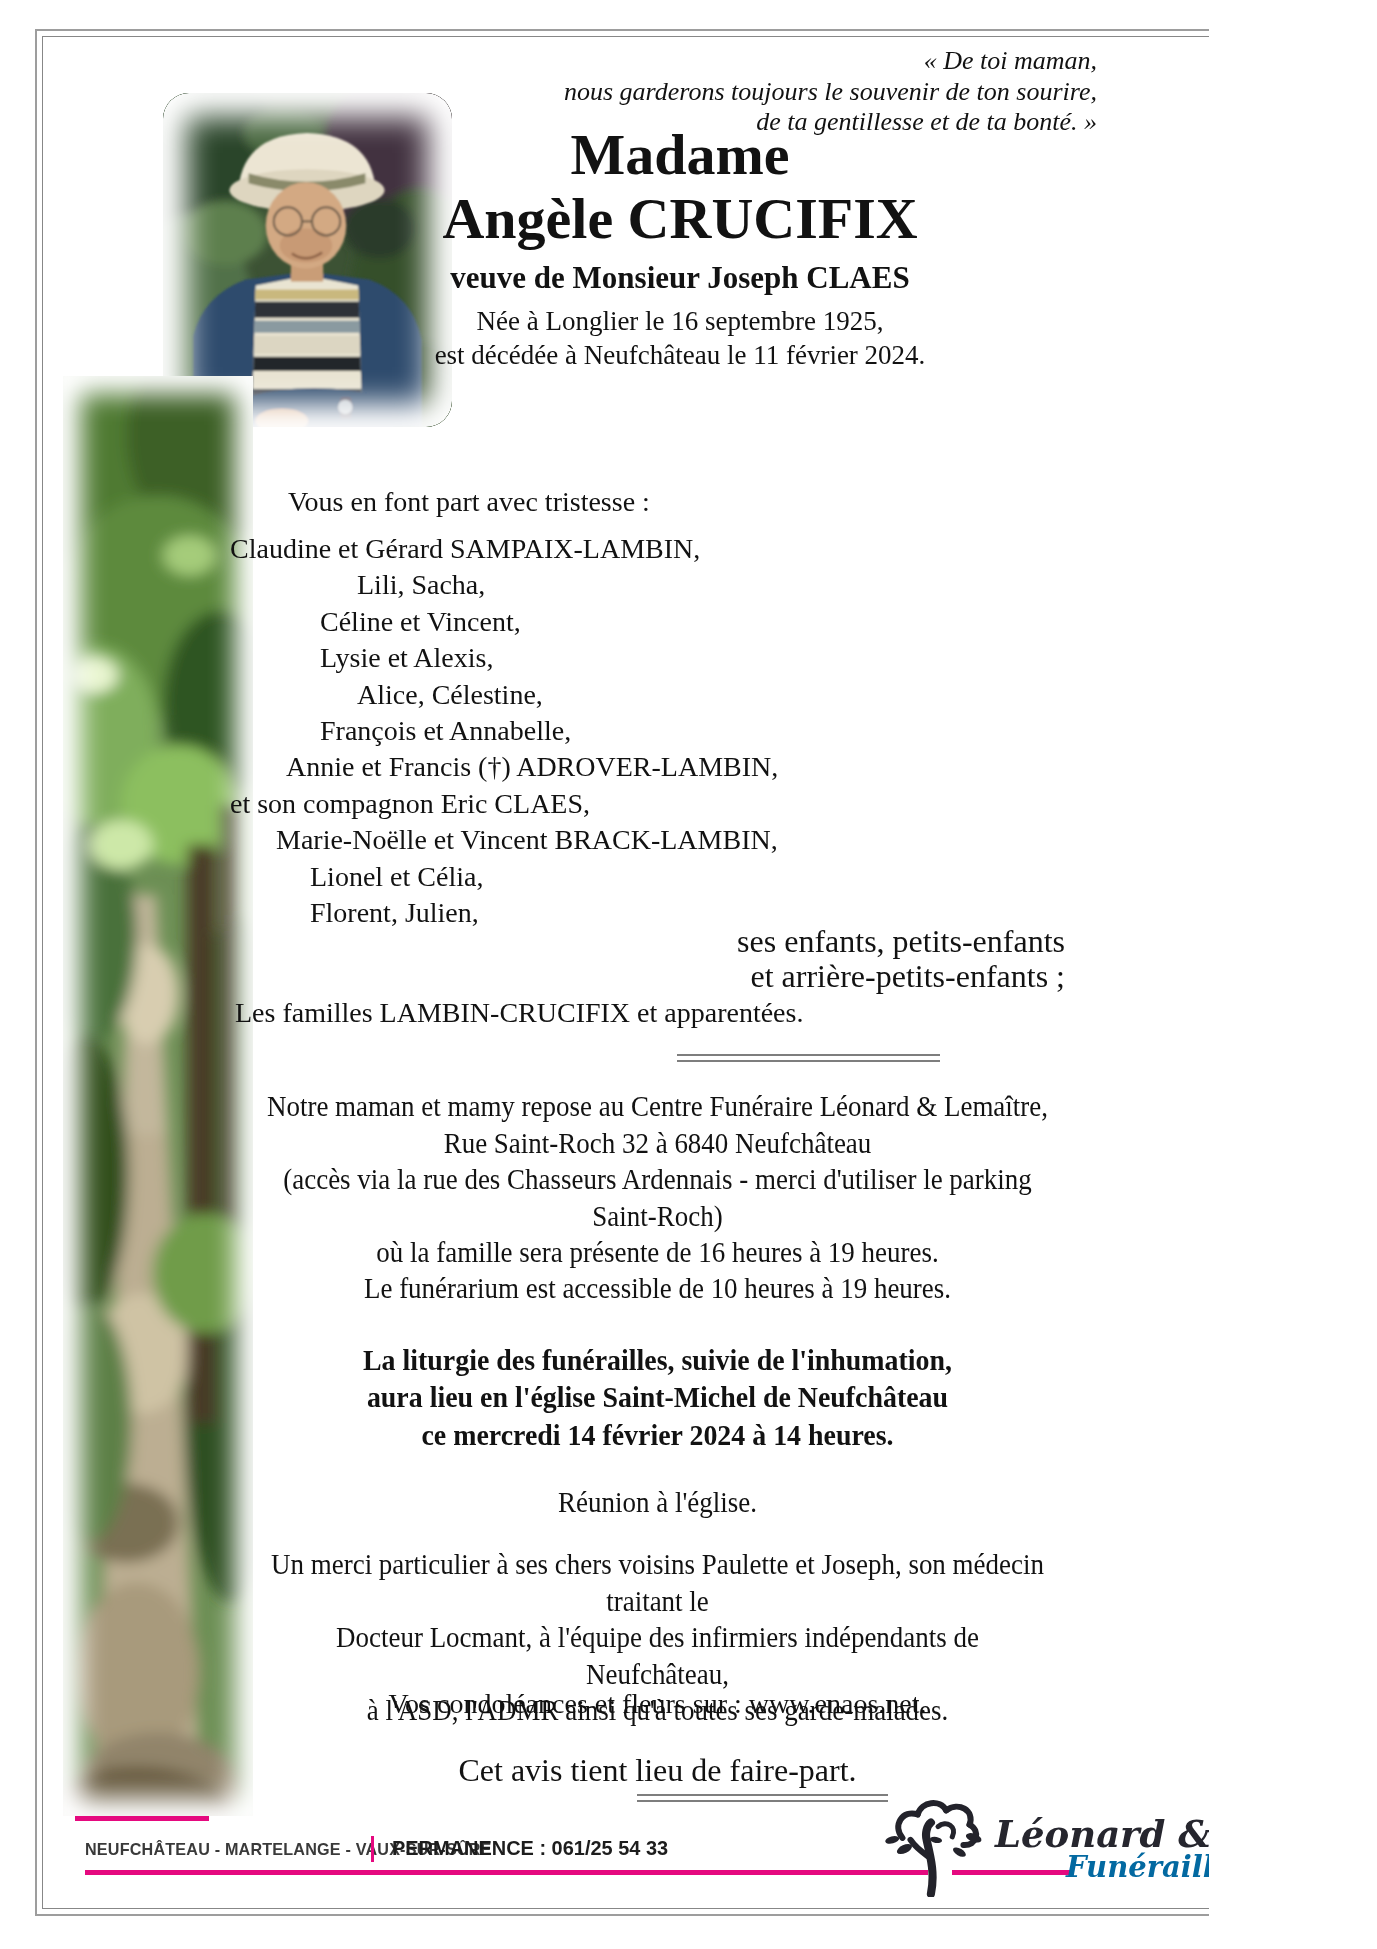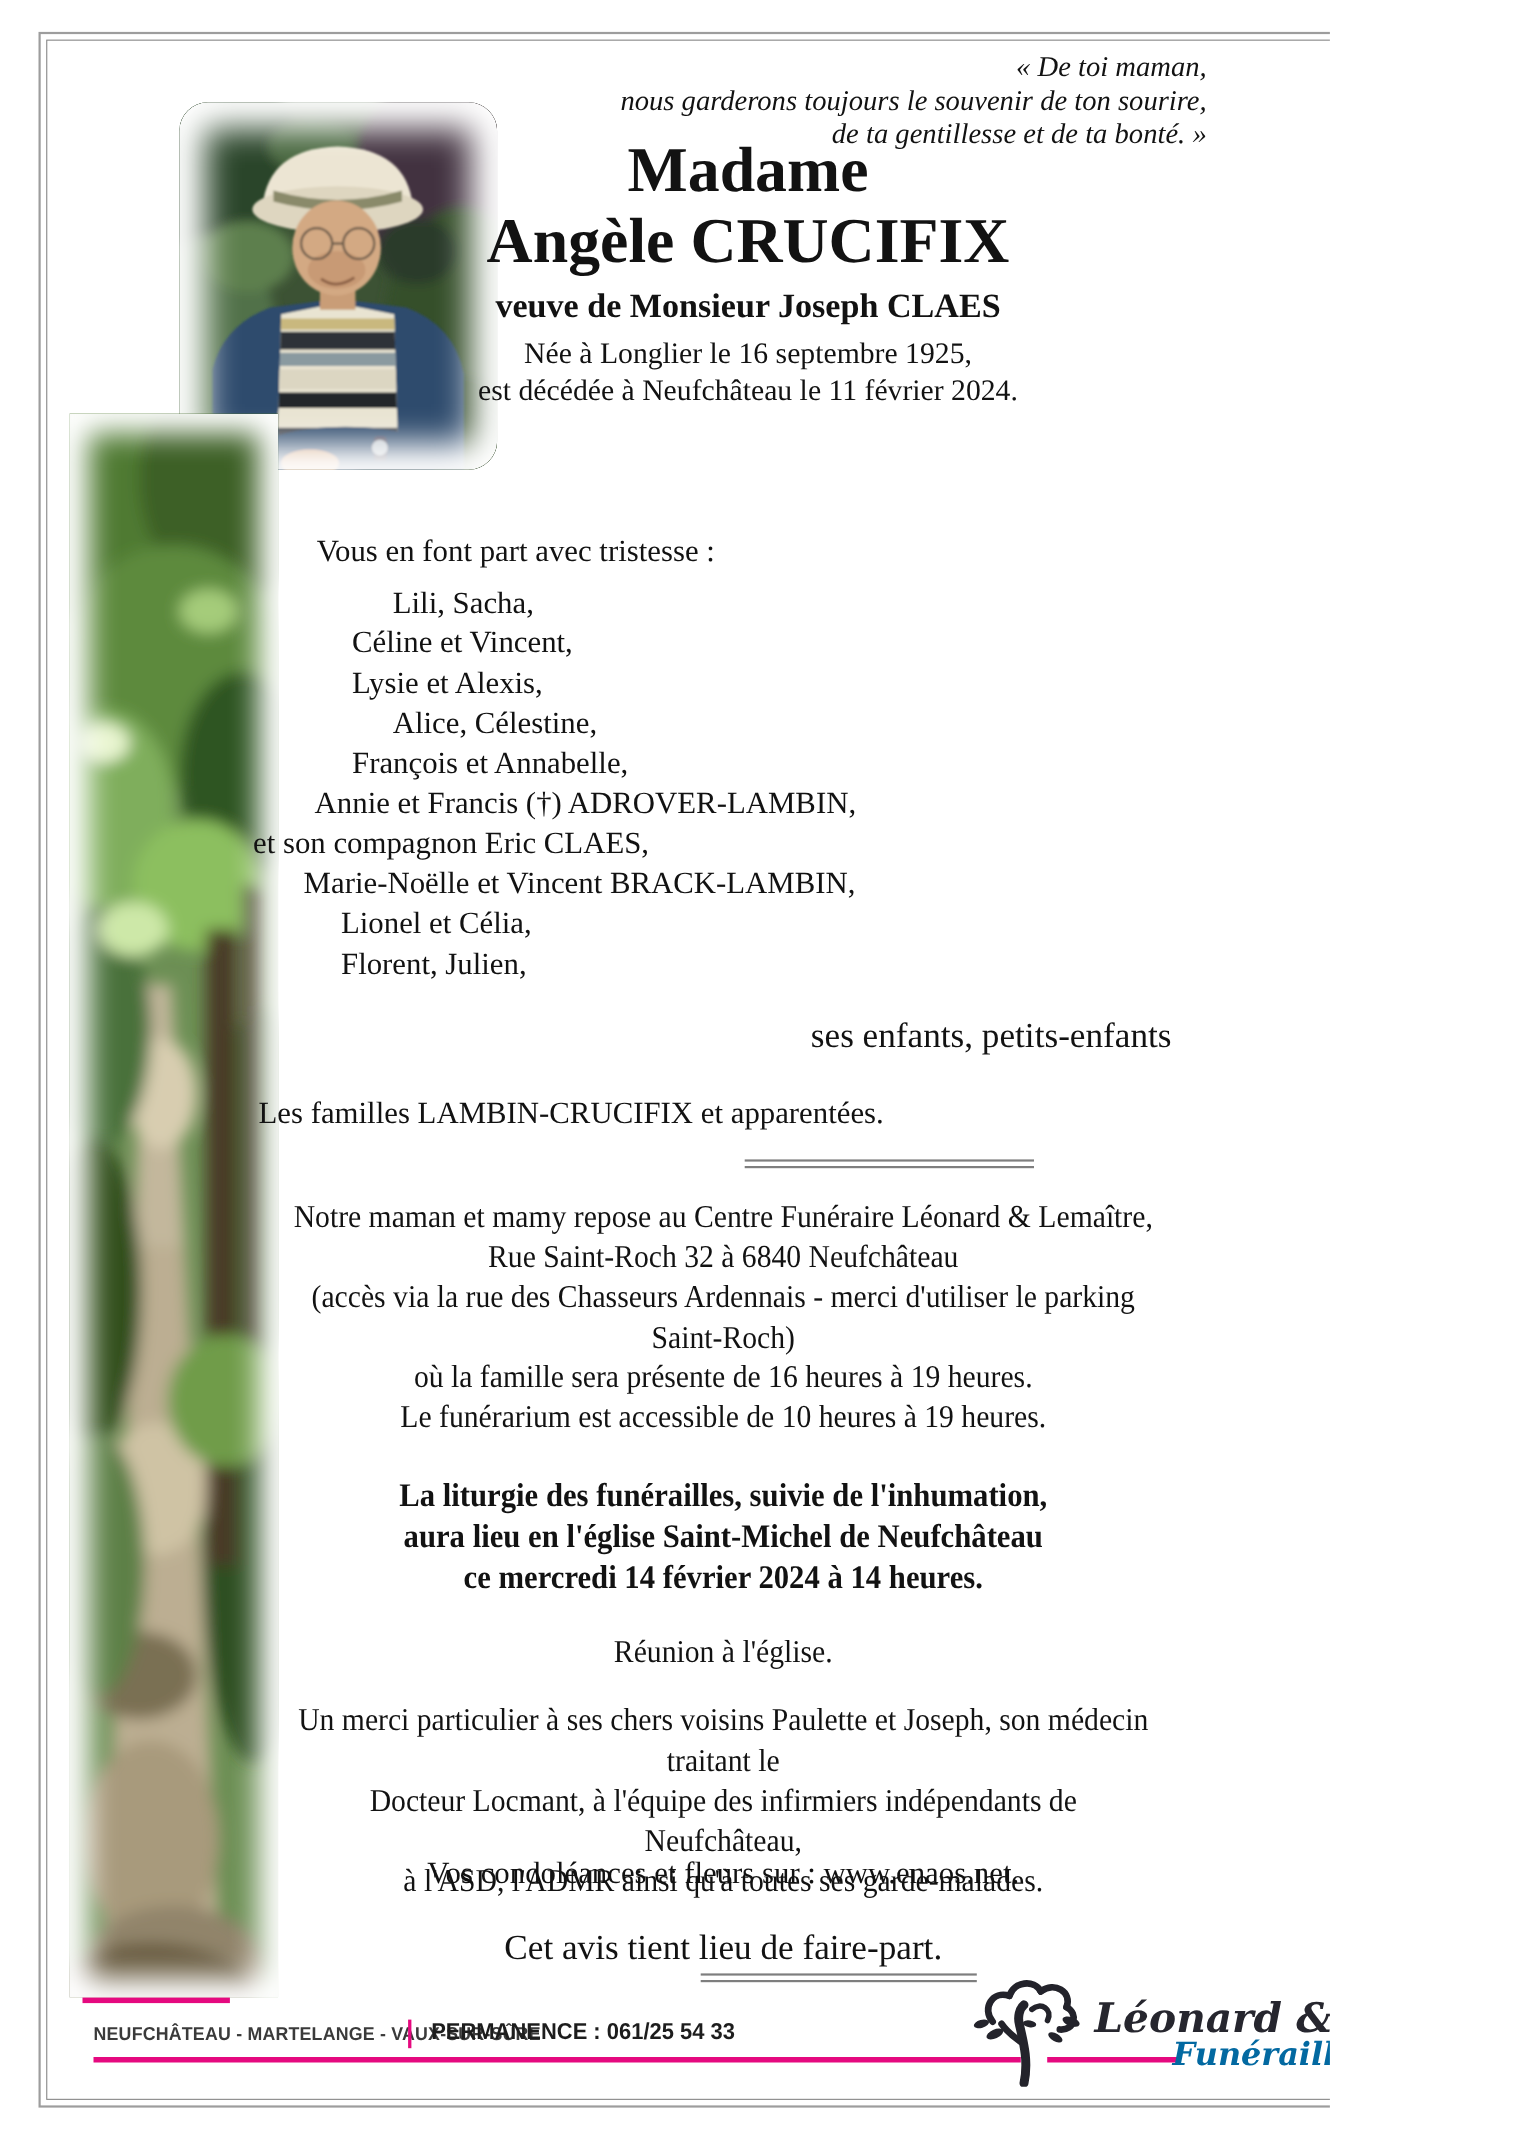--- a/index.html
+++ b/index.html
@@ -173,34 +173,36 @@
   <div class="abs t-name nowrap">Angèle CRUCIFIX</div>
   <div class="abs t-widow nowrap">veuve de Monsieur Joseph CLAES</div>
   <div class="abs t-dates">
     <div>Née à Longlier le 16 septembre 1925,</div>
     <div>est décédée à Neufchâteau le 11 février 2024.</div>
   </div>
 
   <div class="abs intro nowrap">Vous en font part avec tristesse :</div>
 
   <div class="abs family">
+    <div class="nowrap" style="margin-left:0">Claudine et Gérard SAMPAIX-LAMBIN,</div>
     <div class="nowrap" style="margin-left:127px">Lili, Sacha,</div>
     <div class="nowrap" style="margin-left:90px">Céline et Vincent,</div>
     <div class="nowrap" style="margin-left:90px">Lysie et Alexis,</div>
     <div class="nowrap" style="margin-left:127px">Alice, Célestine,</div>
     <div class="nowrap" style="margin-left:90px">François et Annabelle,</div>
     <div class="nowrap" style="margin-left:56px">Annie et Francis (†) ADROVER-LAMBIN,</div>
     <div class="nowrap" style="">et son compagnon Eric CLAES,</div>
     <div class="nowrap" style="margin-left:46px">Marie-Noëlle et Vincent BRACK-LAMBIN,</div>
     <div class="nowrap" style="margin-left:80px">Lionel et Célia,</div>
     <div class="nowrap" style="margin-left:80px">Florent, Julien,</div>
   </div>
 
   <div class="abs relations">
     <div>ses enfants, petits-enfants</div>
+    <div>et arrière-petits-enfants ;</div>
   </div>
 
   <div class="abs families-line nowrap">Les familles LAMBIN-CRUCIFIX et apparentées.</div>
 
   <div class="abs rule rule1"></div>
 
   <div class="abs col repose narrow">
     <div>Notre maman et mamy repose au Centre Funéraire Léonard &amp; Lemaître,</div>
     <div>Rue Saint-Roch 32 à 6840 Neufchâteau</div>
     <div>(accès via la rue des Chasseurs Ardennais - merci d'utiliser le parking Saint-Roch)</div>

